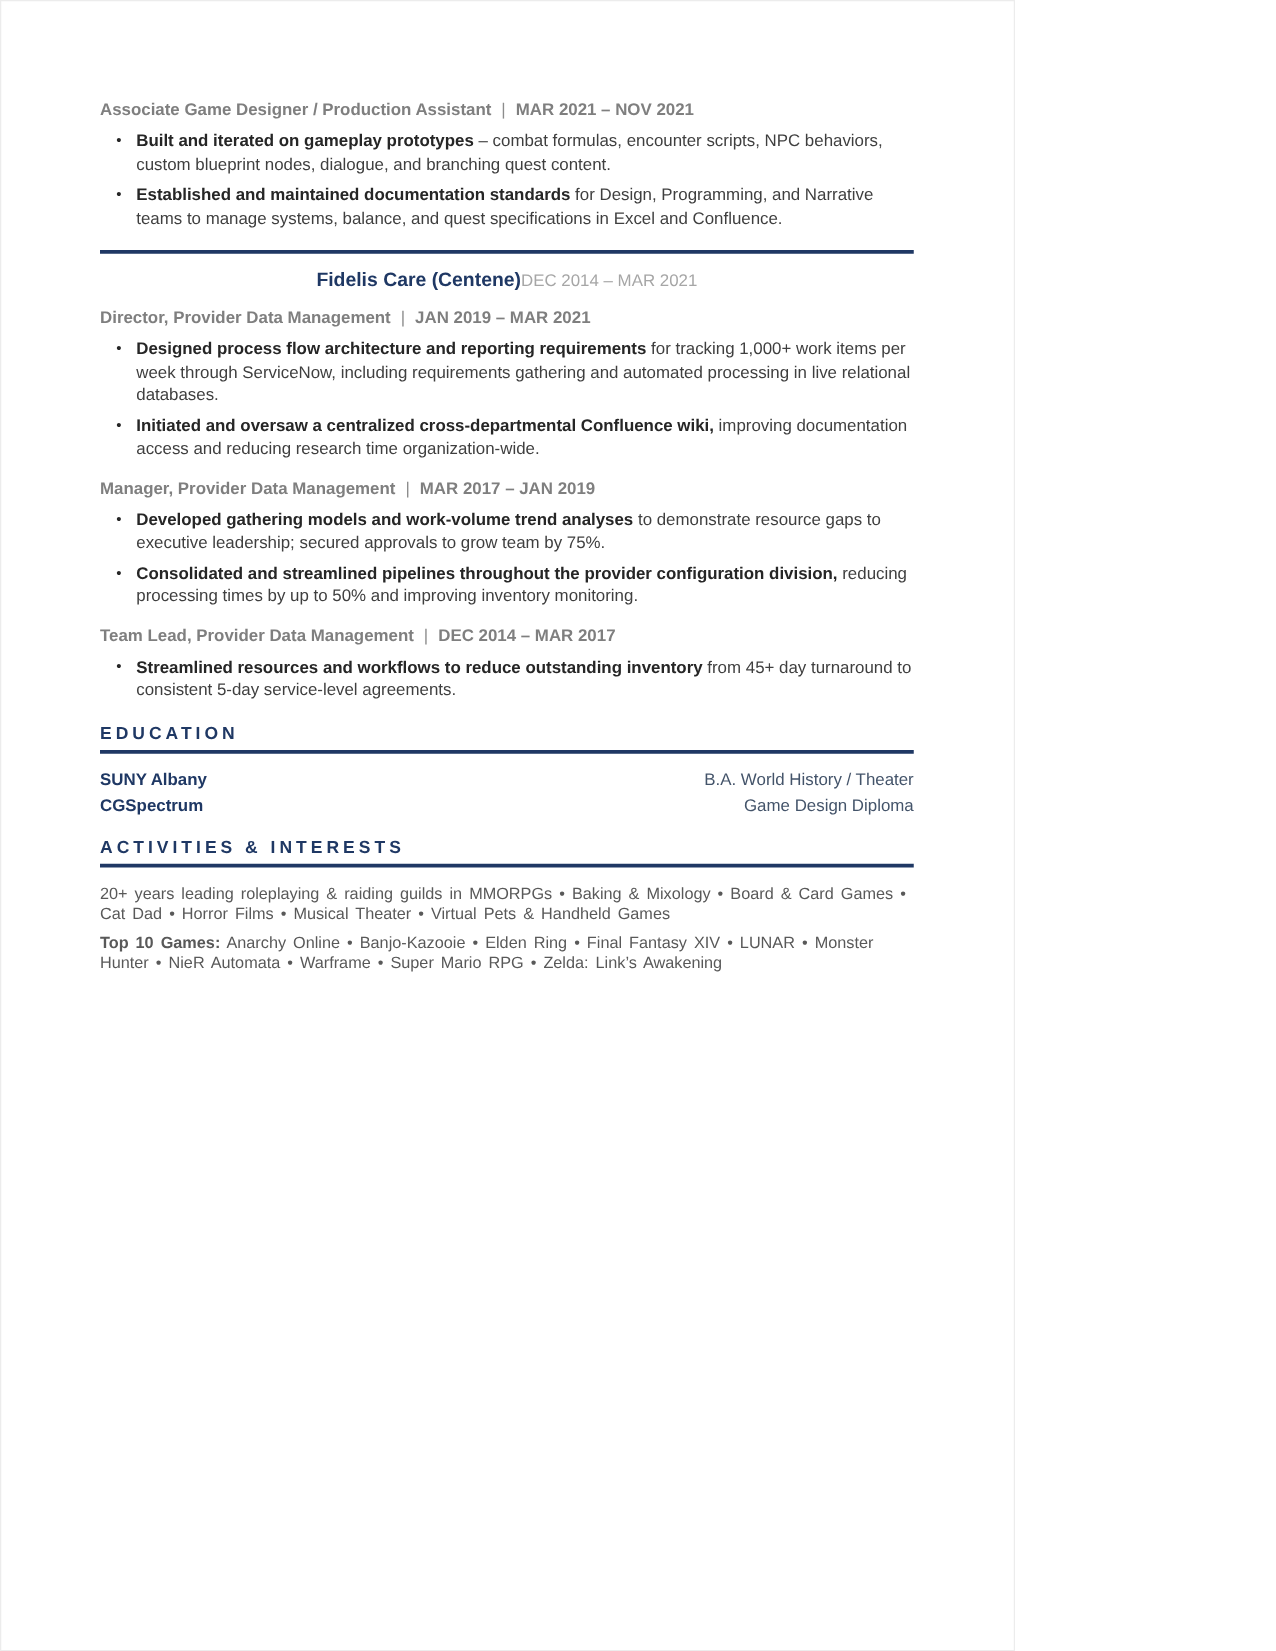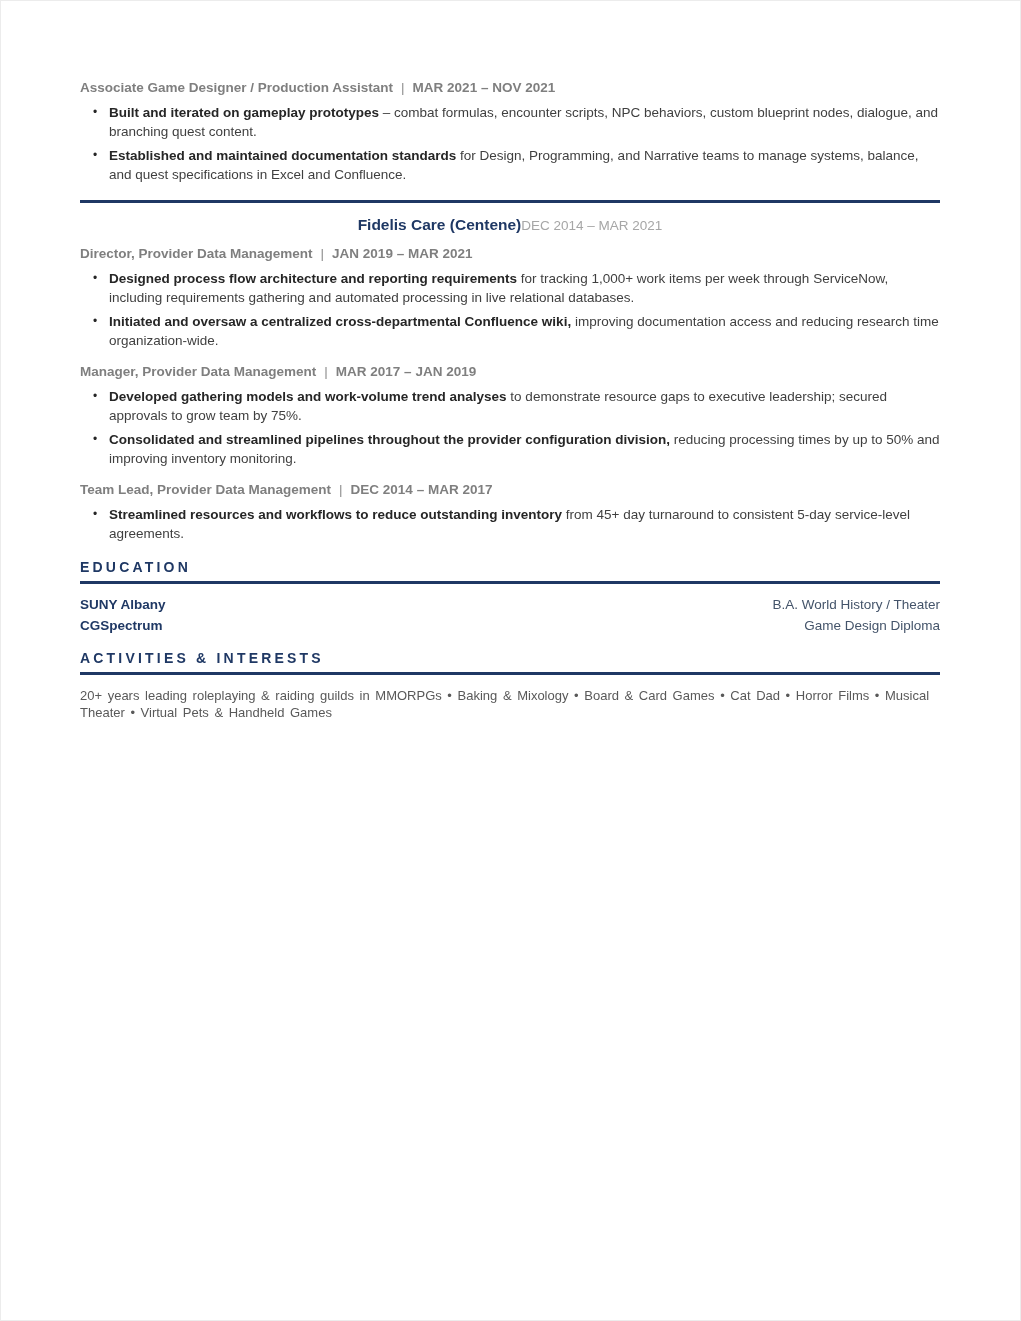--- a/index.html
+++ b/index.html
@@ -1,17 +1,17 @@
 <!DOCTYPE html>
 <html><head>
 <meta charset="utf-8">
 <style>
   html,body { margin:0; padding:0; background:#ffffff; }
   .page {
-    width:1021px; height:1321px; box-sizing:border-box;
+    width:812px; height:1321px; box-sizing:border-box;
     background:#ffffff; border:1px solid #ececec;
     padding:78px 80px 0 79px;
     font-family:"Liberation Sans", sans-serif;
     font-size:13.5px; color:#3f3f3f;
     overflow:hidden;
   }
 
   
   .role-header { color:#7f7f7f; font-weight:bold; line-height:17px; margin:0 0 8px 0; }
   .role-header .sep { font-weight:normal; color:#8c8c8c; padding:0 8px; }
@@ -100,15 +100,16 @@
     <div class="edu-row">
       <span class="school">CGSpectrum</span>
       <span class="credential">Game Design Diploma</span>
     </div>
   </div>
 
   <div class="section activities">
     <h2 class="heading">ACTIVITIES &amp; INTERESTS</h2>
     <hr class="rule">
     <p>20+ years leading roleplaying &amp; raiding guilds in MMORPGs • Baking &amp; Mixology • Board &amp; Card Games • Cat Dad • Horror Films • Musical Theater • Virtual Pets &amp; Handheld Games</p>
+    <p><span class="tg-label">Top 10 Games:</span><span> </span><span>Anarchy Online • Banjo-Kazooie • Elden Ring • Final Fantasy XIV • LUNAR • Monster Hunter • NieR Automata • Warframe • Super Mario RPG • Zelda: Link’s Awakening</span></p>
   </div>
 
 </div>
 
 </body></html>

